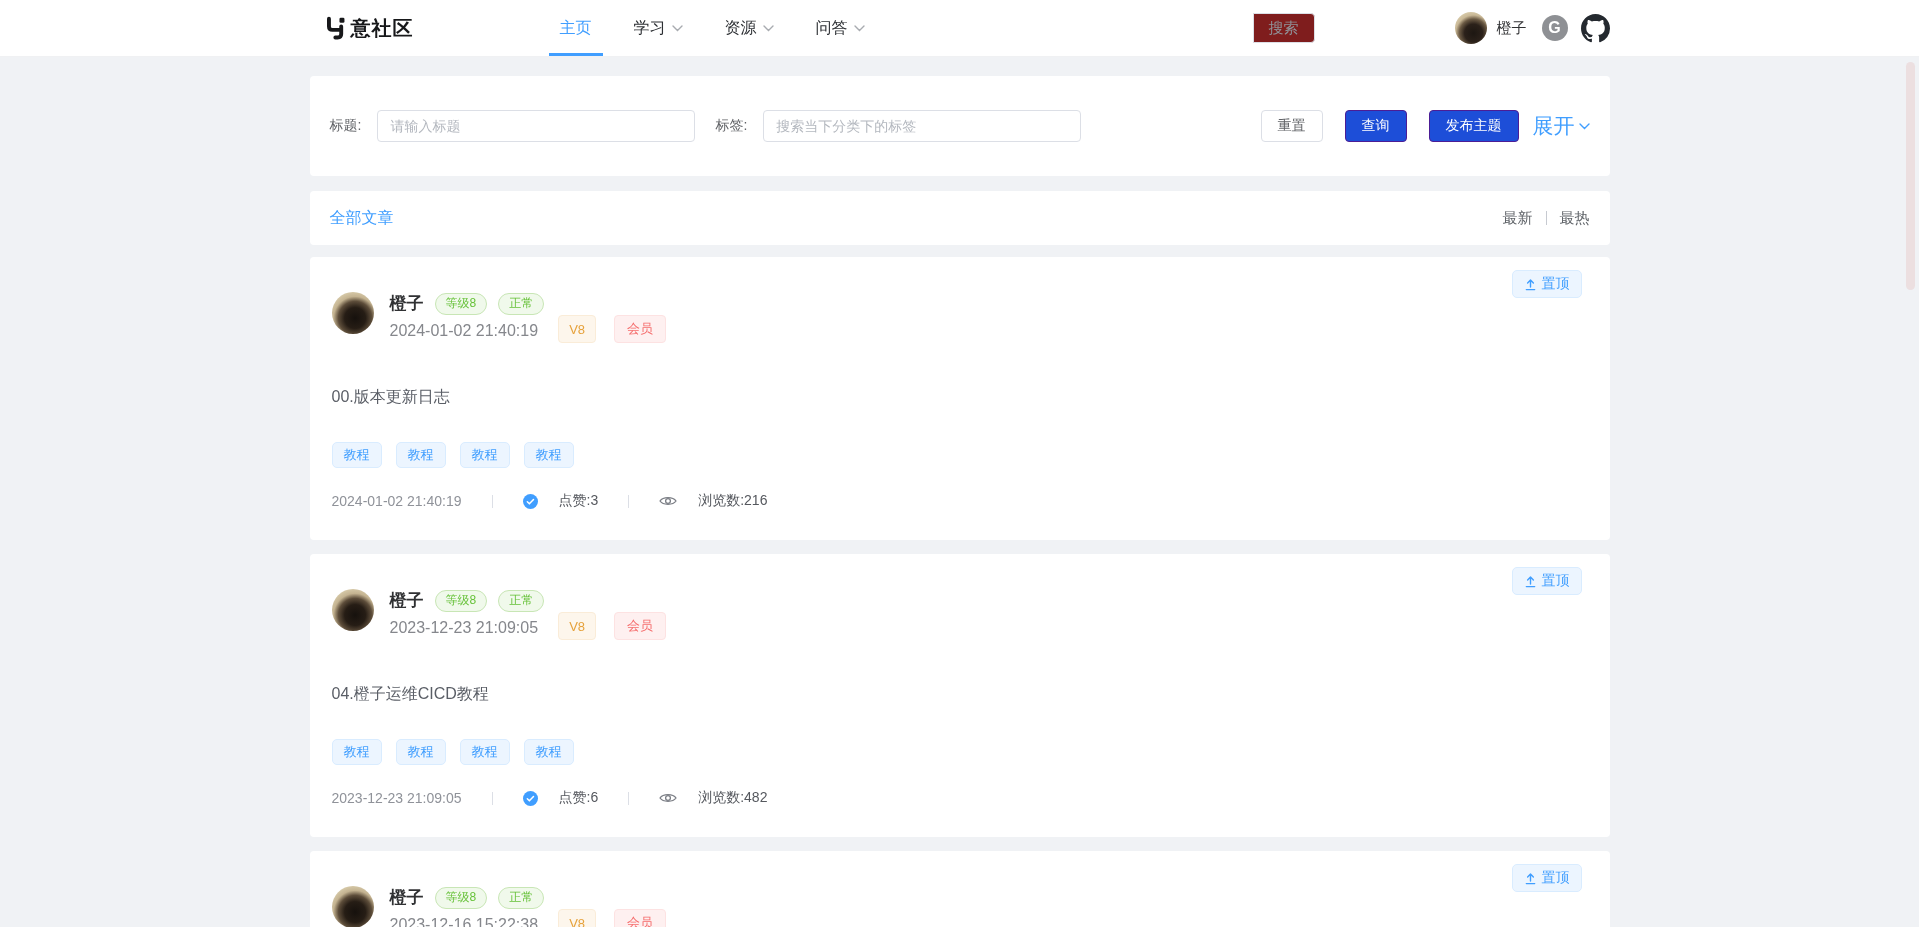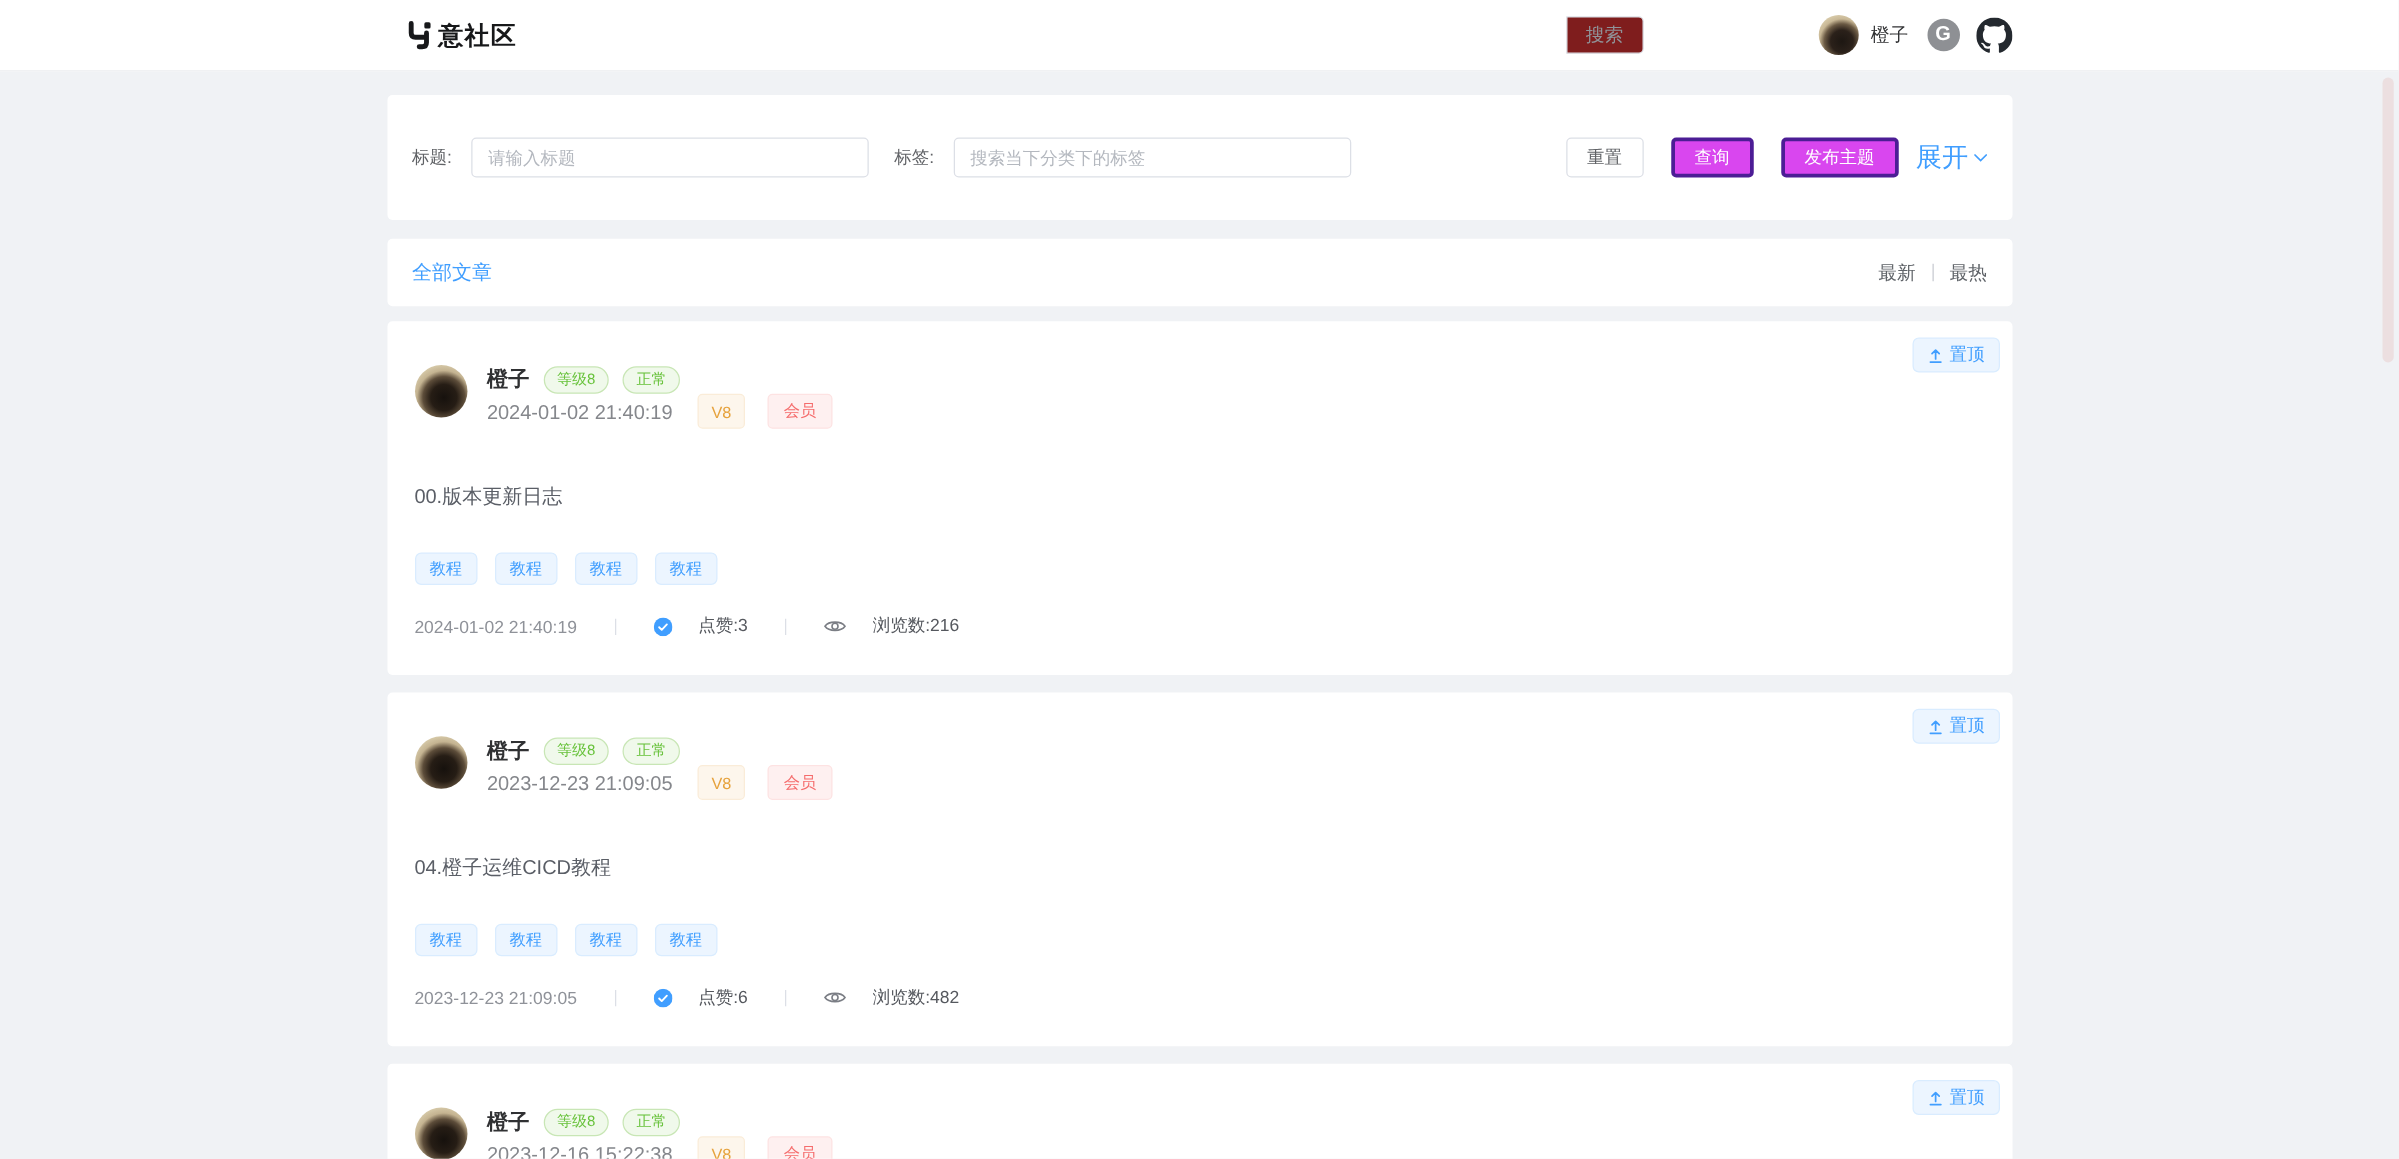--- a/index.html
+++ b/index.html
@@ -34,33 +34,33 @@
   .main { width:1300px; margin:0 auto; padding-top:19px; }
   .card { background:#fff; border-radius:4px; }
 
   .filter-card { height:100px; display:flex; align-items:center; padding:0 20px; margin-bottom:15px; }
   .f-label { font-size:14px; color:#606266; white-space:nowrap; }
   .f-label.second { margin-left:20px; }
   .f-input { width:318px; height:32px; border:1px solid #dcdfe6; border-radius:4px; margin-left:16px; padding:0 12px; font-size:14px; color:#606266; outline:none; font-family:inherit; }
   .f-input::placeholder { color:#b4b8bf; }
   .btn { height:32px; border-radius:4px; font-size:14px; display:inline-flex; align-items:center; justify-content:center; cursor:pointer; white-space:nowrap; }
   .btn-plain { background:#fff; border:1px solid #dcdfe6; color:#606266; padding:0 16px; margin-left:auto; }
-  .btn-primary { background:#d946ef; border:3px solid #4c1d95; color:#fff; padding:0 16px; margin-left:22px; }
+  .btn-primary { background:#1d4ed8; border:1px solid #4c1d95; color:#fff; padding:0 16px; margin-left:22px; }
   .btn-publish { margin-left:22px; }
   .expand-link { color:#409eff; font-size:21px; margin-left:14px; display:flex; align-items:center; gap:4px; cursor:pointer; }
 
   .list-header { height:54px; display:flex; align-items:center; justify-content:space-between; padding:0 20px; margin-bottom:12px; }
   .all-articles { color:#409eff; font-size:16px; cursor:pointer; }
   .sort { display:flex; align-items:center; font-size:15px; color:#5f6368; gap:13px; }
   .sort-item { cursor:pointer; }
   .sort-divider { width:1px; height:14px; background:#c7cad1; }
 
   .post-card { position:relative; padding:13px 22px 30px; margin-bottom:14px; }
   .post-card.clipped { height:275px; overflow:hidden; }
-  .pin-btn { position:absolute; top:13px; right:10px; height:28px; padding:0 11px; background:#ecf5ff; border:1px solid #d9ecff; border-radius:5px; color:#409eff; font-size:14px; display:flex; align-items:center; gap:5px; cursor:pointer; }
+  .pin-btn { position:absolute; top:13px; right:28px; height:28px; padding:0 11px; background:#ecf5ff; border:1px solid #d9ecff; border-radius:5px; color:#409eff; font-size:14px; display:flex; align-items:center; gap:5px; cursor:pointer; }
   .post-head { display:flex; align-items:flex-start; margin-top:22px; }
   .avatar-lg { width:42px; height:42px; border-radius:50%; flex:none;
     background: radial-gradient(circle at 55% 62%, #16110d 0%, #261d15 30%, #5d4d3a 48%, #c4b391 62%, #d6c9a8 76%, #a08459 89%, #8c3a2e 100%); }
   .head-info { margin-left:16px; }
   .name-row { display:flex; align-items:center; }
   .author { font-size:17px; font-weight:bold; color:#303133; }
   .pill { height:22px; padding:0 10px; border-radius:11px; font-size:12px; display:inline-flex; align-items:center; margin-left:11px; background:#f0f9eb; border:1px solid #c8e6b5; color:#67c23a; }
   .post-date { font-size:16px; color:#85878c; margin-top:7px; }
   .vip-tags { display:flex; margin-left:14px; margin-top:23px; gap:18px; }
   .tag-warn { height:28px; padding:0 10px; border-radius:4px; background:#fdf6ec; border:1px solid #faecd8; color:#e6a23c; font-size:13px; display:flex; align-items:center; }
@@ -85,20 +85,49 @@
       <span style="display:flex;">
         <svg width="26" height="26" viewBox="0 0 24 24" fill="none">
           <rect x="15.2" y="2.6" width="4.6" height="4.6" rx="1.2" fill="#17181a"></rect>
           <path d="M5.5 3.5 v7 q0 3.2 3.2 3.2 h7.5" stroke="#17181a" stroke-width="3.6" stroke-linecap="round" fill="none"></path>
           <path d="M16.8 10.5 v7 q0 3.2 -3.2 3.2 h-2.2" stroke="#17181a" stroke-width="3.6" stroke-linecap="round" fill="none"></path>
         </svg>
       </span>
       <span class="logo-text">意社区</span>
     </div>
 
+    <div class="nav">
+      <div class="nav-item active">
+        <span>主页</span>
+      </div>
+      <div class="nav-item">
+        <span>学习</span>
+        <span class="chev">
+          <svg width="11" height="7" viewBox="0 0 11 7" fill="none">
+              <path d="M1 1l4.5 4.5L10 1" stroke="currentColor" stroke-width="1.4" stroke-linecap="round"></path>
+            </svg>
+        </span>
+      </div>
+      <div class="nav-item">
+        <span>资源</span>
+        <span class="chev">
+          <svg width="11" height="7" viewBox="0 0 11 7" fill="none">
+              <path d="M1 1l4.5 4.5L10 1" stroke="currentColor" stroke-width="1.4" stroke-linecap="round"></path>
+            </svg>
+        </span>
+      </div>
+      <div class="nav-item">
+        <span>问答</span>
+        <span class="chev">
+          <svg width="11" height="7" viewBox="0 0 11 7" fill="none">
+              <path d="M1 1l4.5 4.5L10 1" stroke="currentColor" stroke-width="1.4" stroke-linecap="round"></path>
+            </svg>
+        </span>
+      </div>
+    </div>
 
     <div class="search">
       <div class="search-btn">搜索</div>
     </div>
 
     <div class="user-area">
       <div class="avatar-sm"></div>
       <span class="user-name">橙子</span>
       <div class="gitee-icon">
           <span>G</span>

